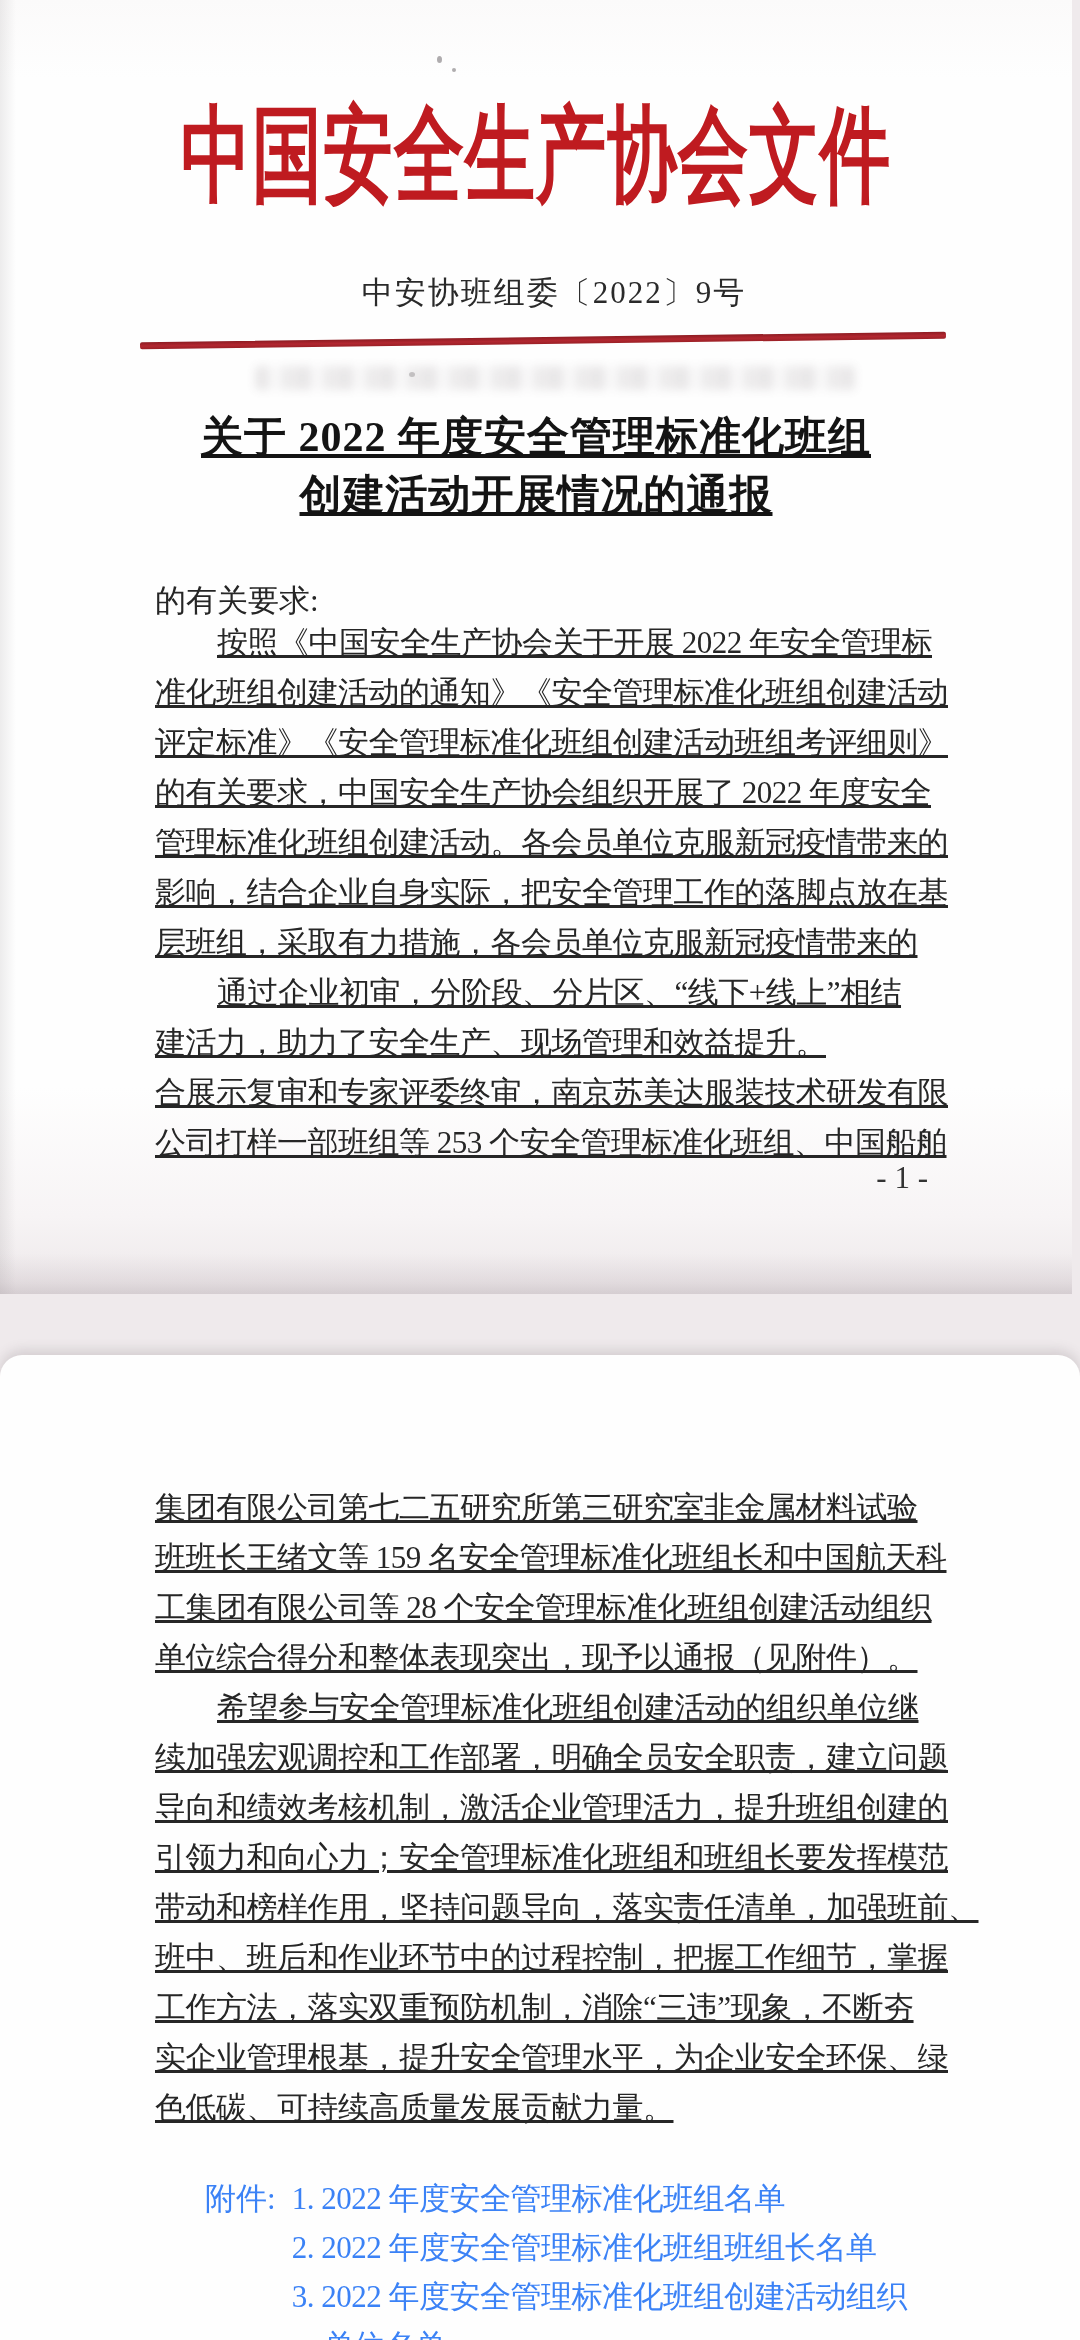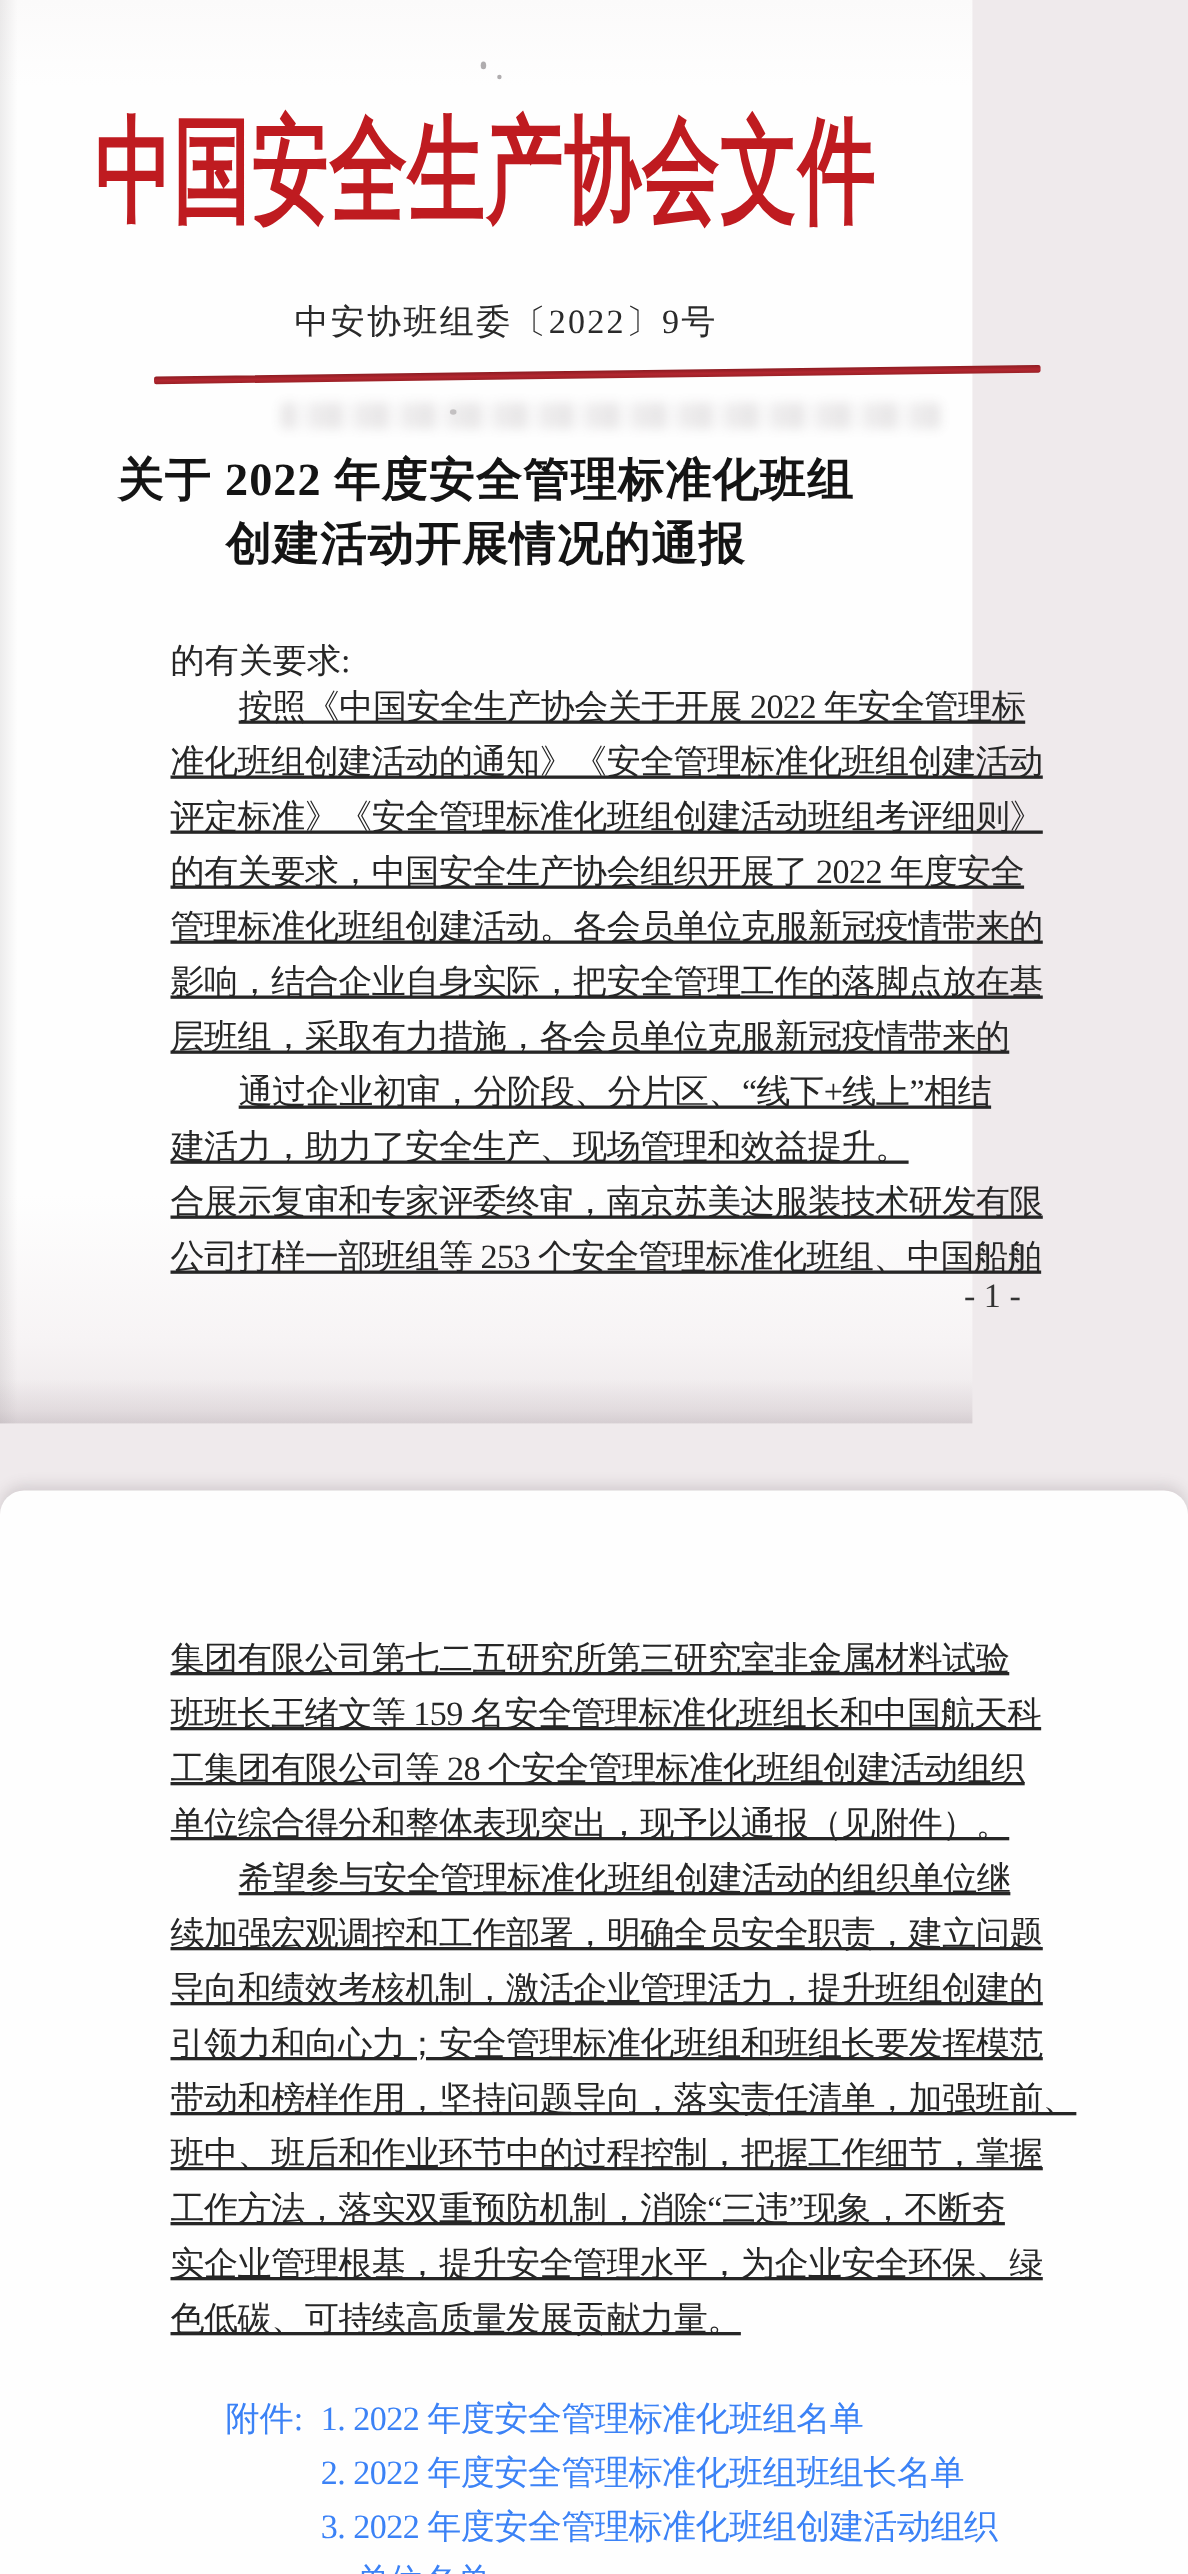--- a/index.html
+++ b/index.html
@@ -5,21 +5,21 @@
   html,body{margin:0;padding:0;}
   body{
     width:1080px;height:2340px;overflow:hidden;
     background:#efeaec;
     font-family:"Liberation Serif","DejaVu Serif",serif;
   }
   .canvas{position:relative;width:1080px;height:2340px;background:#efeaec;}
 
   
   .page1{
-    position:absolute;top:0;left:0;width:884px;height:1294px;
+    position:absolute;top:0;left:0;width:1072px;height:1294px;
     background:linear-gradient(180deg,#fbfafa 0%,#fefefe 6%,#fefefe 84%,#f7f4f5 94%,#ece7e9 100%);
   }
   .page1 .left-edge{
     position:absolute;left:0;top:0;bottom:0;width:16px;
     background:linear-gradient(90deg,rgba(110,105,108,0.12),rgba(110,105,108,0));
   }
   .page1 .bottom-edge{
     position:absolute;left:0;bottom:0;width:100%;height:40px;
     background:linear-gradient(180deg,rgba(190,178,184,0) 0%,rgba(190,178,184,0.25) 70%,rgba(170,158,165,0.35) 100%);
   }
@@ -44,21 +44,21 @@
     position:absolute;top:366px;left:255px;width:600px;height:24px;
     background:repeating-linear-gradient(90deg,
       rgba(120,110,115,0.35) 0 14px,
       rgba(150,140,150,0.10) 14px 26px,
       rgba(120,110,115,0.28) 26px 42px);
     filter:blur(5px);opacity:0.45;border-radius:4px;
   }
   .doc-title{
     position:absolute;top:408px;left:0;width:100%;
     text-align:center;font-weight:bold;font-size:42px;line-height:58px;
-    color:#141414;letter-spacing:1px;
+    color:#141414;letter-spacing:1px;text-decoration:underline;
   }
   .salutation{
     position:absolute;top:580px;left:155px;
     font-size:31px;color:#262626;
   }
   .body-block{
     position:absolute;left:155px;width:790px;
     font-size:31px;color:#262626;text-decoration:underline;
   }
   .body-block.p1{top:618px;}

